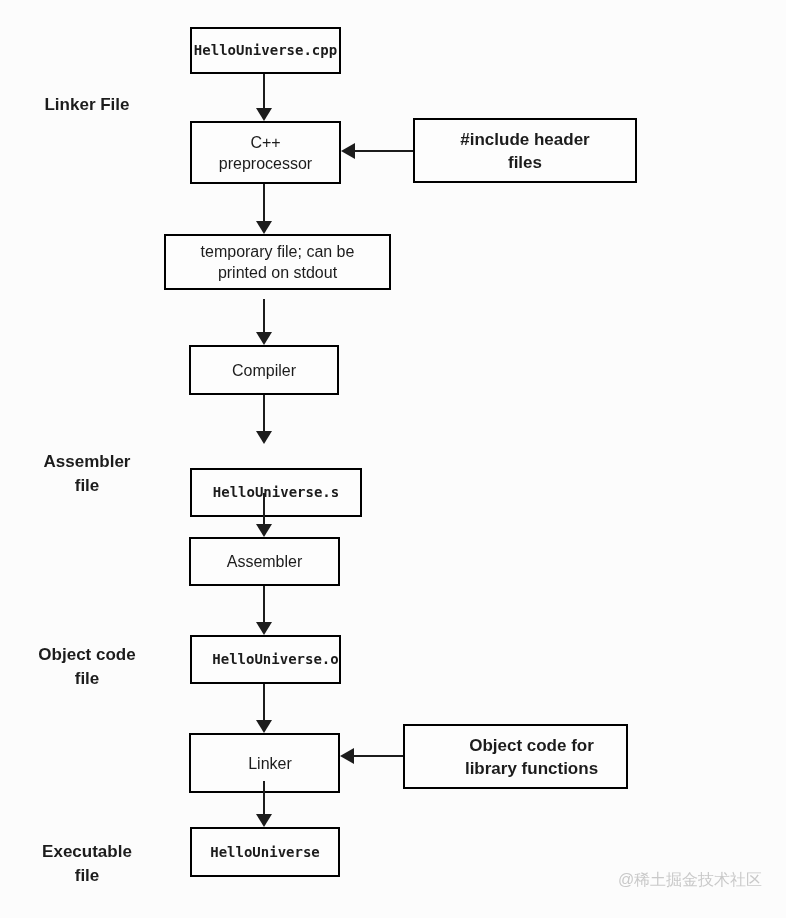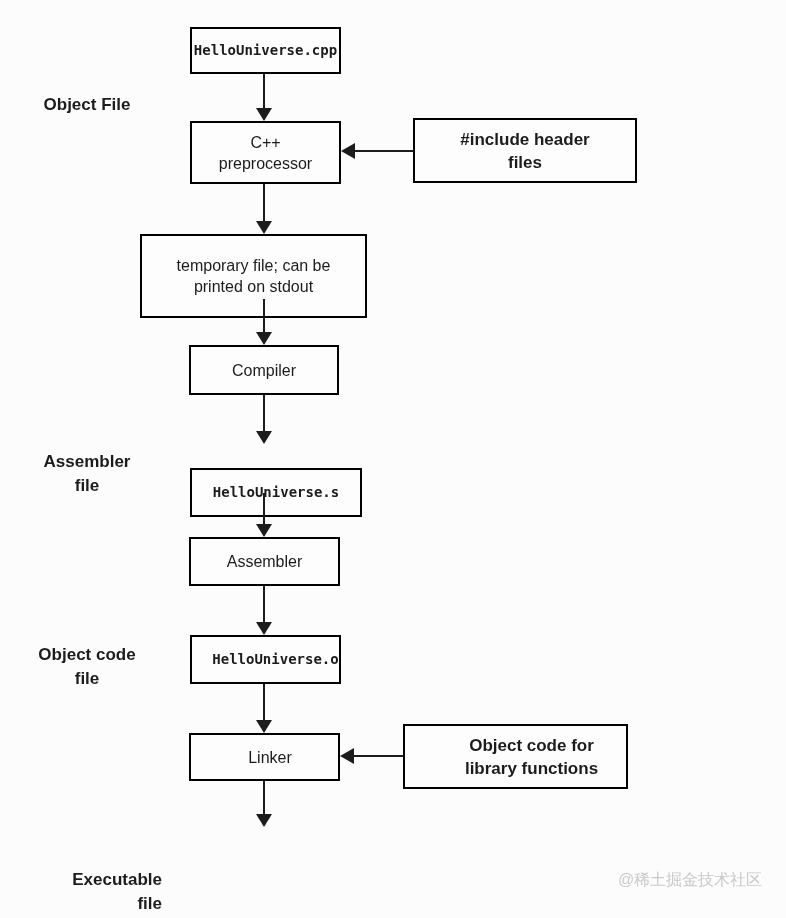--- a/index.html
+++ b/index.html
@@ -85,46 +85,47 @@
     text-align: center;
     font-size: 16px;
     color: #c9c9c9;
   }
 </style>
 </head>
 <body>
 
 <div class="canvas">
 
-  <div class="side-label" style="left:12px; top:93px;">Object File</div>
+  <div class="side-label" style="left:12px; top:93px;">Linker File</div>
   <div class="side-label" style="left:12px; top:450px;">Assembler
 file</div>
   <div class="side-label" style="left:12px; top:643px;">Object code
 file</div>
-  <div class="side-label" style="left:12px; top:868px;text-align:right;">Executable
+  <div class="side-label" style="left:12px; top:840px;">Executable
 file</div>
 
   <div class="box mono" style="left:190px; top:27px; width:151px; height:47px;">HelloUniverse.cpp</div>
 
   <div class="box" style="left:190px; top:121px; width:151px; height:63px;">C++
 preprocessor</div>
 
-  <div class="box" style="left:140px; top:234px; width:227px; height:84px;">temporary file; can be
+  <div class="box" style="left:164px; top:234px; width:227px; height:56px;">temporary file; can be
 printed on stdout</div>
 
   <div class="box" style="left:189px; top:345px; width:150px; height:50px;">Compiler</div>
 
   <div class="box mono" style="left:190px; top:468px; width:172px; height:49px;">HelloUniverse.s</div>
 
   <div class="box" style="left:189px; top:537px; width:151px; height:49px;">Assembler</div>
 
   <div class="box mono" style="left:190px; top:635px; width:151px; height:49px;padding-left:20px;">HelloUniverse.o</div>
 
-  <div class="box" style="left:189px; top:733px; width:151px; height:48px;padding-left:11px;">Linker</div>
+  <div class="box" style="left:189px; top:733px; width:151px; height:60px;padding-left:11px;">Linker</div>
 
+  <div class="box mono" style="left:190px; top:827px; width:150px; height:50px;">HelloUniverse</div>
 
   <div class="box bold" style="left:413px; top:118px; width:224px; height:65px;">#include header
 files</div>
 
   <div class="box bold" style="left:403px; top:724px; width:225px; height:65px;padding-left:32px;">Object code for
 library functions</div>
 
   <div class="v-arrow" style="top:74px;  height:34px;"></div>
   <div class="v-arrow" style="top:184px; height:37px;"></div>
   <div class="v-arrow" style="top:299px; height:33px;"></div>

